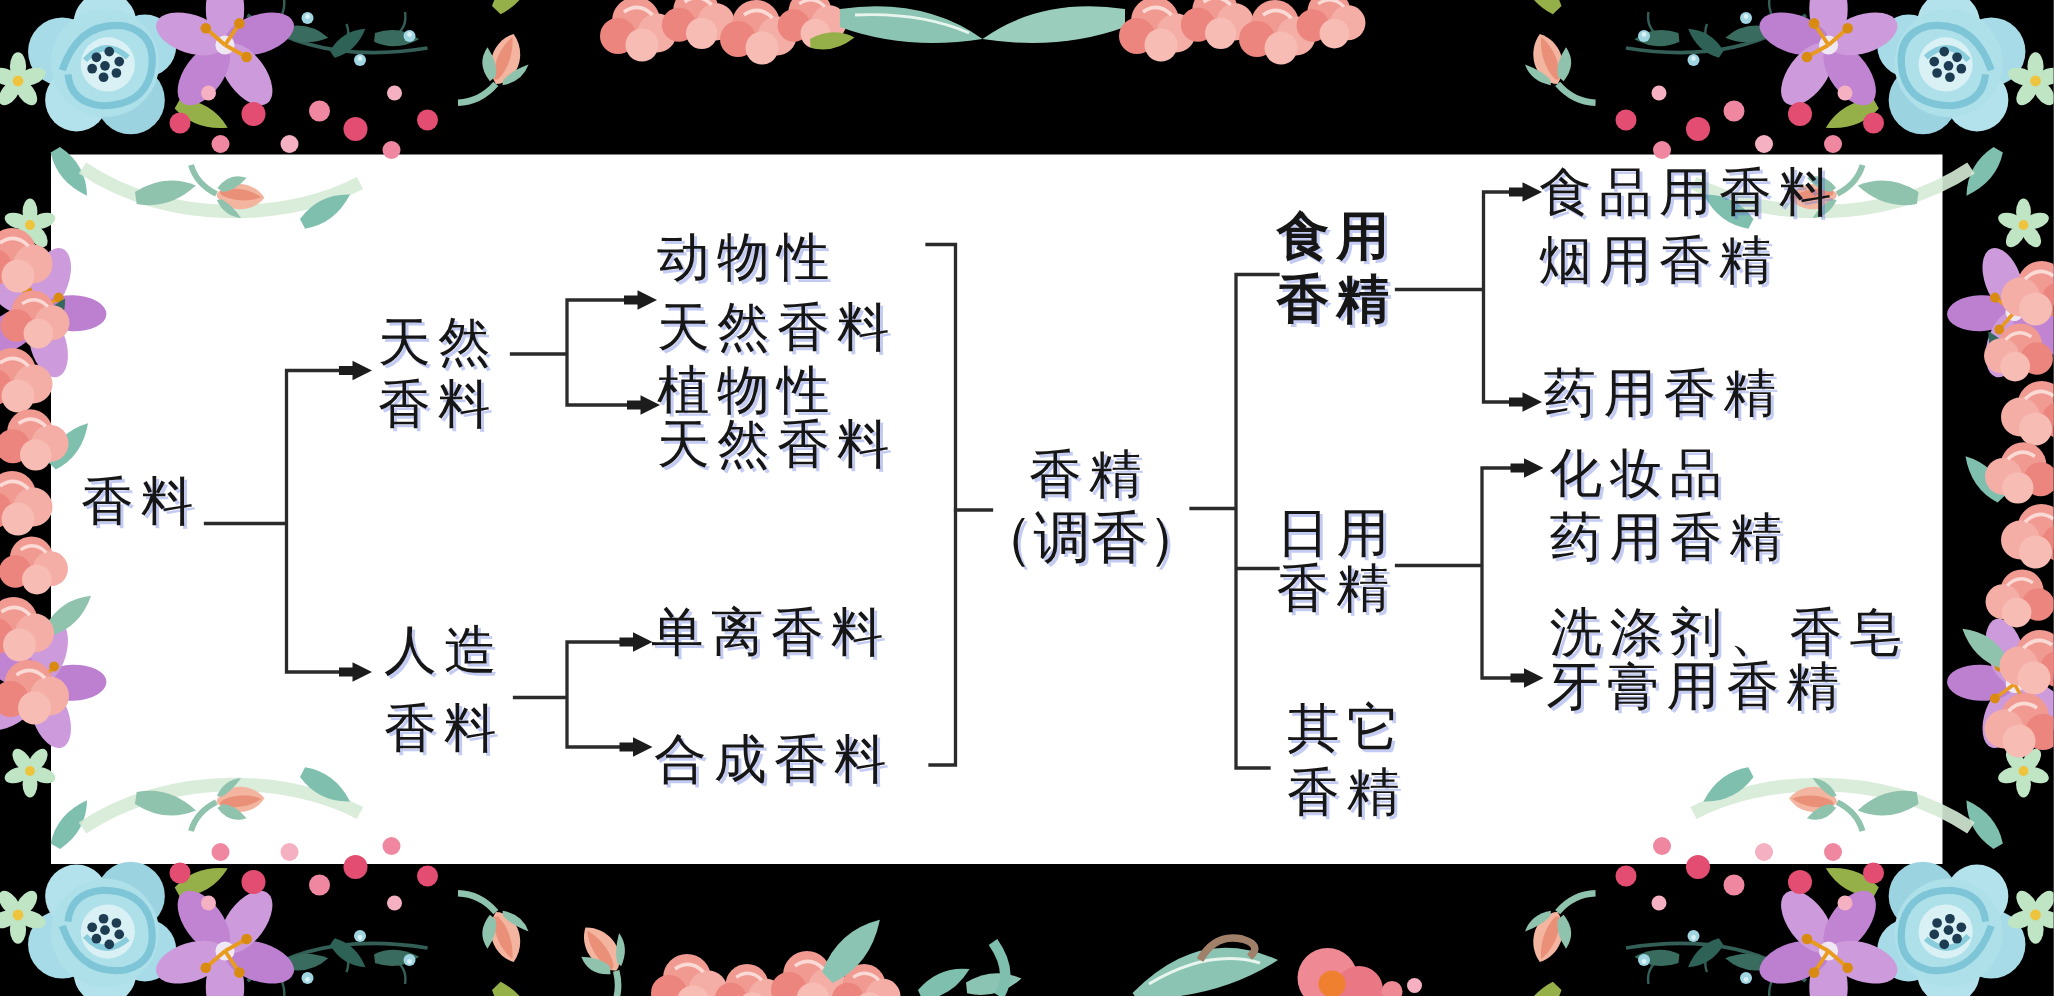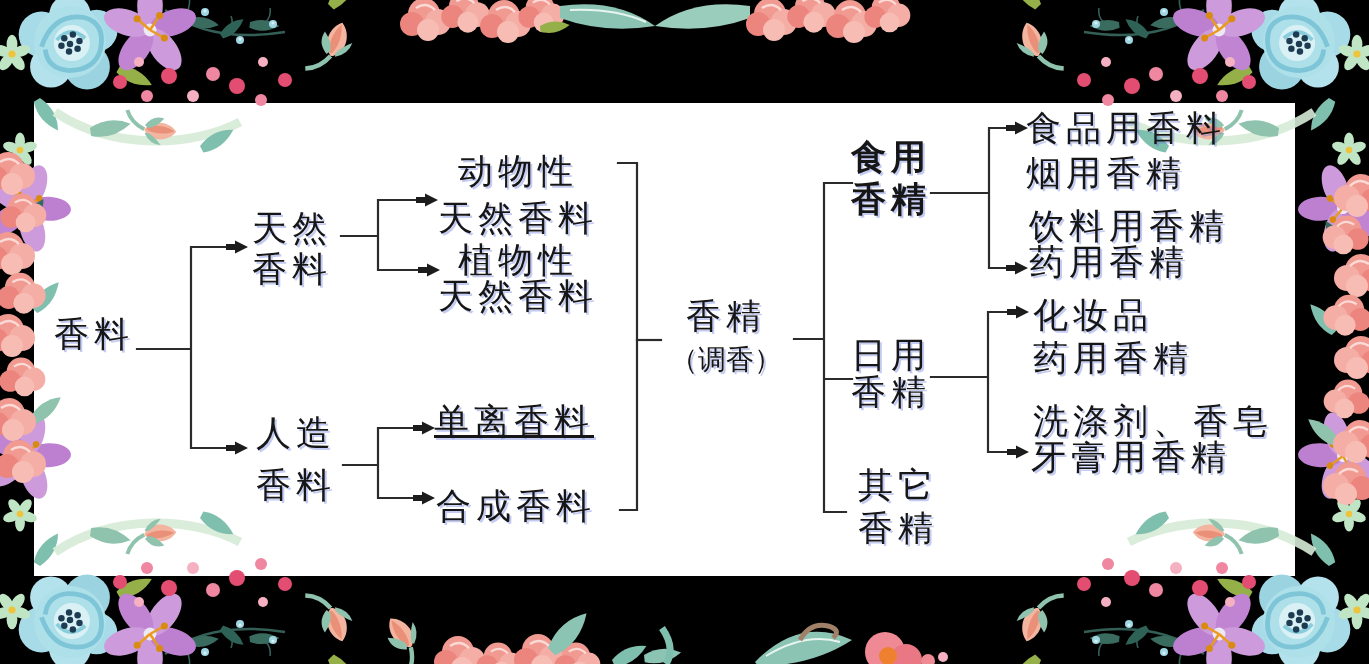--- a/index.html
+++ b/index.html
@@ -3,25 +3,25 @@
 <meta charset="utf-8">
 <style>
   html,body{margin:0;padding:0;background:#000;}
   body{width:1369px;height:664px;position:relative;overflow:hidden;
        font-family:"Liberation Serif","DejaVu Serif",serif;}
   .panel{position:absolute;left:34px;top:103px;width:1261px;height:473px;background:#ffffff;z-index:1;}
   #decor{position:absolute;left:0;top:0;z-index:2;}
   #diagram{position:absolute;left:0;top:0;width:1369px;height:664px;z-index:3;}
   #lines{position:absolute;left:0;top:0;}
   .lbl{position:absolute;font-size:35px;letter-spacing:5px;line-height:42px;color:#161616;
-       white-space:nowrap;text-shadow:2px 2px 0 rgba(84,106,220,0.35);text-align:center;}
+       white-space:nowrap;text-shadow:2px 2px 0 rgba(84,106,220,0.35);}
   .c{text-align:center;}
   .lh36{line-height:36px}.lh37{line-height:37px}.lh41{line-height:41px}
   .lh43{line-height:43px}.lh47{line-height:47px}.lh52{line-height:52px}
-  .tight{letter-spacing:0;font-size:28px;}
+  .tight{letter-spacing:0;font-size:38px;}
 </style>
 </head>
 <body>
 
 <div class="panel"></div>
 
 <svg id="decor" width="1369" height="664" viewBox="0 0 1369 664" aria-hidden="true">
   <defs>
     <path id="leafShape" d="M0,0 Q16,-14 36,-9 Q22,8 2,7 Z"></path>
     <g id="bberry">
@@ -232,21 +232,21 @@
   <div class="lbl lh47" style="left:438px;top:148px;">
     <div>动物性</div>
     <div>天然香料</div>
   </div>
 
   <div class="lbl lh36" style="left:438px;top:243px;">
     <div>植物性</div>
     <div>天然香料</div>
   </div>
 
-  <div class="lbl" style="left:434px;top:401px;text-decoration:underline;">
+  <div class="lbl" style="left:434px;top:401px;">
     <div>单离香料</div>
   </div>
 
   <div class="lbl" style="left:436px;top:486px;">
     <div>合成香料</div>
   </div>
 
   <div class="lbl c lh43" style="left:651px;top:295px;width:150px;">
     <div>香精</div>
     <div class="tight">（调香）</div>
@@ -262,21 +262,20 @@
     <div>香精</div>
   </div>
 
   <div class="lbl c lh43" style="left:856px;top:464px;width:84px;">
     <div>其它</div>
     <div>香精</div>
   </div>
 
   <div class="lbl" style="left:1026px;top:108px;">食品用香料</div>
   <div class="lbl" style="left:1026px;top:153px;">烟用香精</div>
-  <div class="lbl" style="left:1029px;top:206px;">饮料用香精</div>
   <div class="lbl" style="left:1029px;top:242px;">药用香精</div>
 
   <div class="lbl" style="left:1033px;top:295px;font-family:Liberation Serif, serif;">化妆品</div>
   <div class="lbl" style="left:1033px;top:338px;">药用香精</div>
   <div class="lbl" style="left:1033px;top:401px;">洗涤剂、香皂</div>
   <div class="lbl" style="left:1031px;top:437px;font-family:Liberation Serif, serif;">牙膏用香精</div>
 
 </div>
 
 </body></html>

